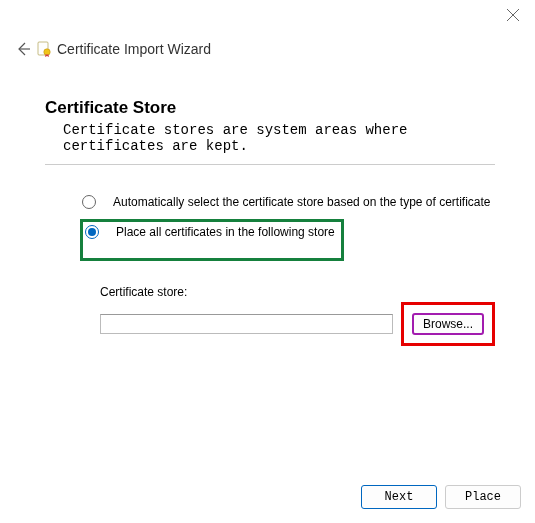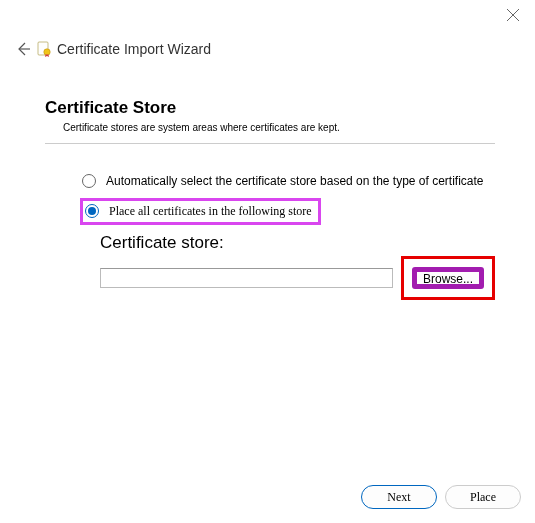--- a/index.html
+++ b/index.html
@@ -54,50 +54,50 @@
     .content {
       padding: 0 40px 0 45px;
     }
     .section-title {
       font-size: 17px;
       font-weight: bold;
       margin-top: 20px;
       margin-bottom: 4px;
     }
     .section-desc {
-      font-size: 10px;
+      font-size: 14px;
       margin-left: 18px;
       margin-bottom: 10px;
+      font-family: Liberation Mono, monospace;
     }
     .hr {
       border: none;
       border-top: 1px solid #ccc;
       margin-bottom: 28px;
     }
     .instruction {
       font-size: 12px;
       margin-left: 18px;
       margin-bottom: 22px;
       line-height: 1.4;
     }
     .radio-group {
       margin-left: 35px;
     }
     .radio-row {
       display: flex;
-      align-items: flex-start;
-      gap: 10px;
+      align-items: flex-end;
+      gap: 17px;
       margin-bottom: 8px;
       padding: 2px 4px 2px 2px;
     }
     .radio-highlighted {
-      border: 3px solid #d946ef;
+      border: 3px solid #15803d;
       display: inline-flex;
-      padding: 3px 6px 3px 2px;
-      font-family: Liberation Serif, serif;
+      padding: 3px 6px 19px 2px;
     }
     .radio {
       width: 14px;
       height: 14px;
       border-radius: 50%;
       border: 1px solid #666;
       background: #fff;
       position: relative;
       flex-shrink: 0;
     }
@@ -108,23 +108,23 @@
       content: '';
       position: absolute;
       width: 8px;
       height: 8px;
       background: #0067c0;
       border-radius: 50%;
       top: 2px;
       left: 2px;
     }
     .store-label {
-      font-size: 17px;
+      font-size: 12px;
       margin-left: 55px;
-      margin-top: 0;
+      margin-top: 16px;
       margin-bottom: 3px;
     }
     .store-row {
       display: flex;
       align-items: center;
       margin-left: 55px;
       gap: 8px;
     }
     .store-input {
       flex: 1;
@@ -135,42 +135,42 @@
       font-size: 12px;
       font-family: inherit;
     }
     .browse-wrap {
       border: 3px solid #e60000;
       padding: 8px;
     }
     .browse-btn {
       width: 72px;
       height: 22px;
-      border: 5px solid #a21caf;
+      border: 2px solid #a21caf;
       border-radius: 3px;
       background: #fdfdfd;
       font-size: 12px;
       font-family: inherit;
       cursor: pointer;
     }
     .footer {
       position: absolute;
       bottom: 14px;
       right: 14px;
       display: flex;
       gap: 8px;
     }
     .footer-btn {
       width: 76px;
       height: 24px;
       border: 1px solid #ccc;
-      border-radius: 12px;
+      border-radius: 3px;
       background: #fdfdfd;
       font-size: 12px;
-      font-family: Liberation Serif, serif;
+      font-family: Liberation Mono, monospace;
       cursor: pointer;
       text-align: center;
     }
     .footer-btn.primary {
       border: 1px solid #0067c0;
     }
   </style>
 </head>
 <body>
 

